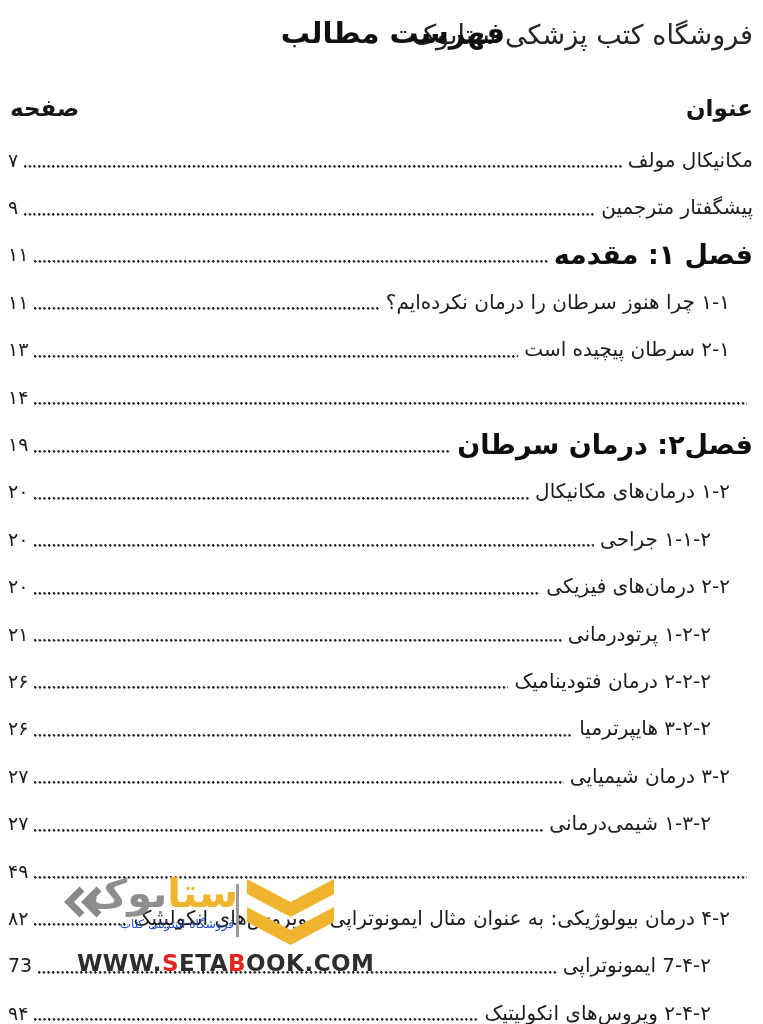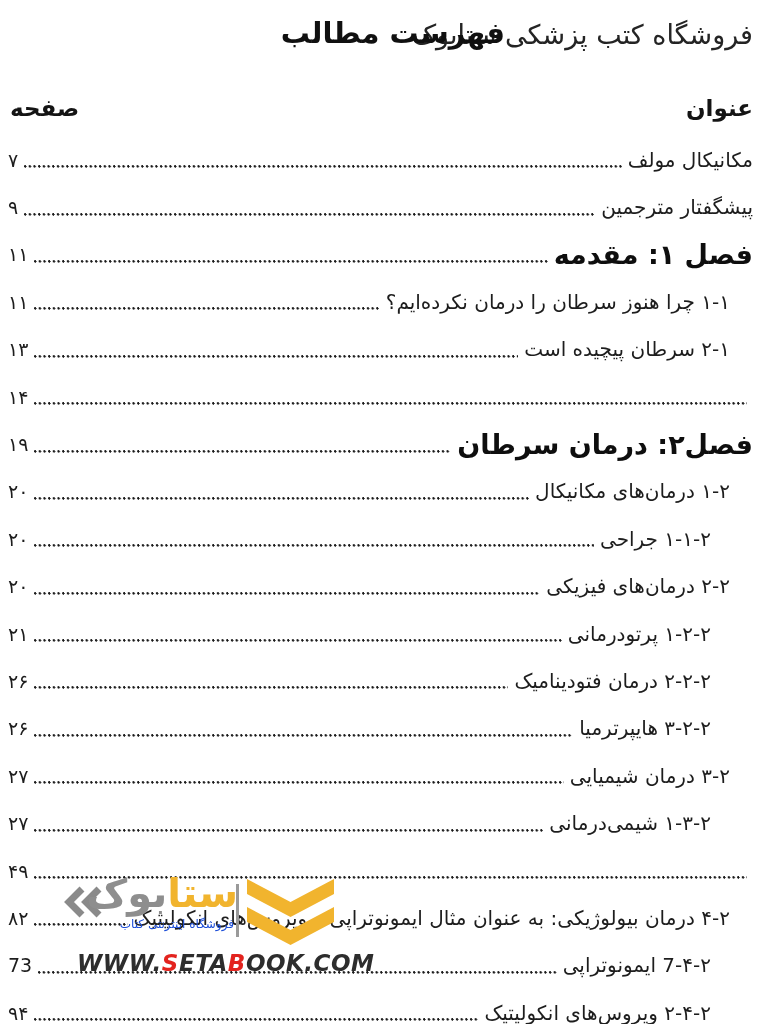--- a/index.html
+++ b/index.html
@@ -47,21 +47,21 @@
   .logo-seta { color:#F1B42E; }
   .logo-book { color:#8E8E8E; }
   .logo-bar  { position:absolute; left:236px; top:884px; width:3px; height:53px; background:#9a9a9a; }
   .logo-emblem { position:absolute; left:244px; top:878px; }
   .logo-tagline {
     position:absolute; left:84px; top:917px; width:150px; text-align:right;
     font-size:12px; color:#1d4ed8; white-space:nowrap;
   }
   .logo-url {
     position:absolute; left:77px; top:950px; direction:ltr; white-space:nowrap;
-    font-size:23px; font-weight:700; letter-spacing:0.5px; color:#2D2D2D;font-style:italic;
+    font-size:23px; font-weight:700; letter-spacing:0.5px; color:#2D2D2D;
   }
   .logo-url .red { color:#E3231E; }
 </style>
 </head>
 <body>
 
 <div class="page">
 
   <div class="title-block">
     <span class="watermark-title">فروشگاه کتب پزشکی ستابوک</span>

